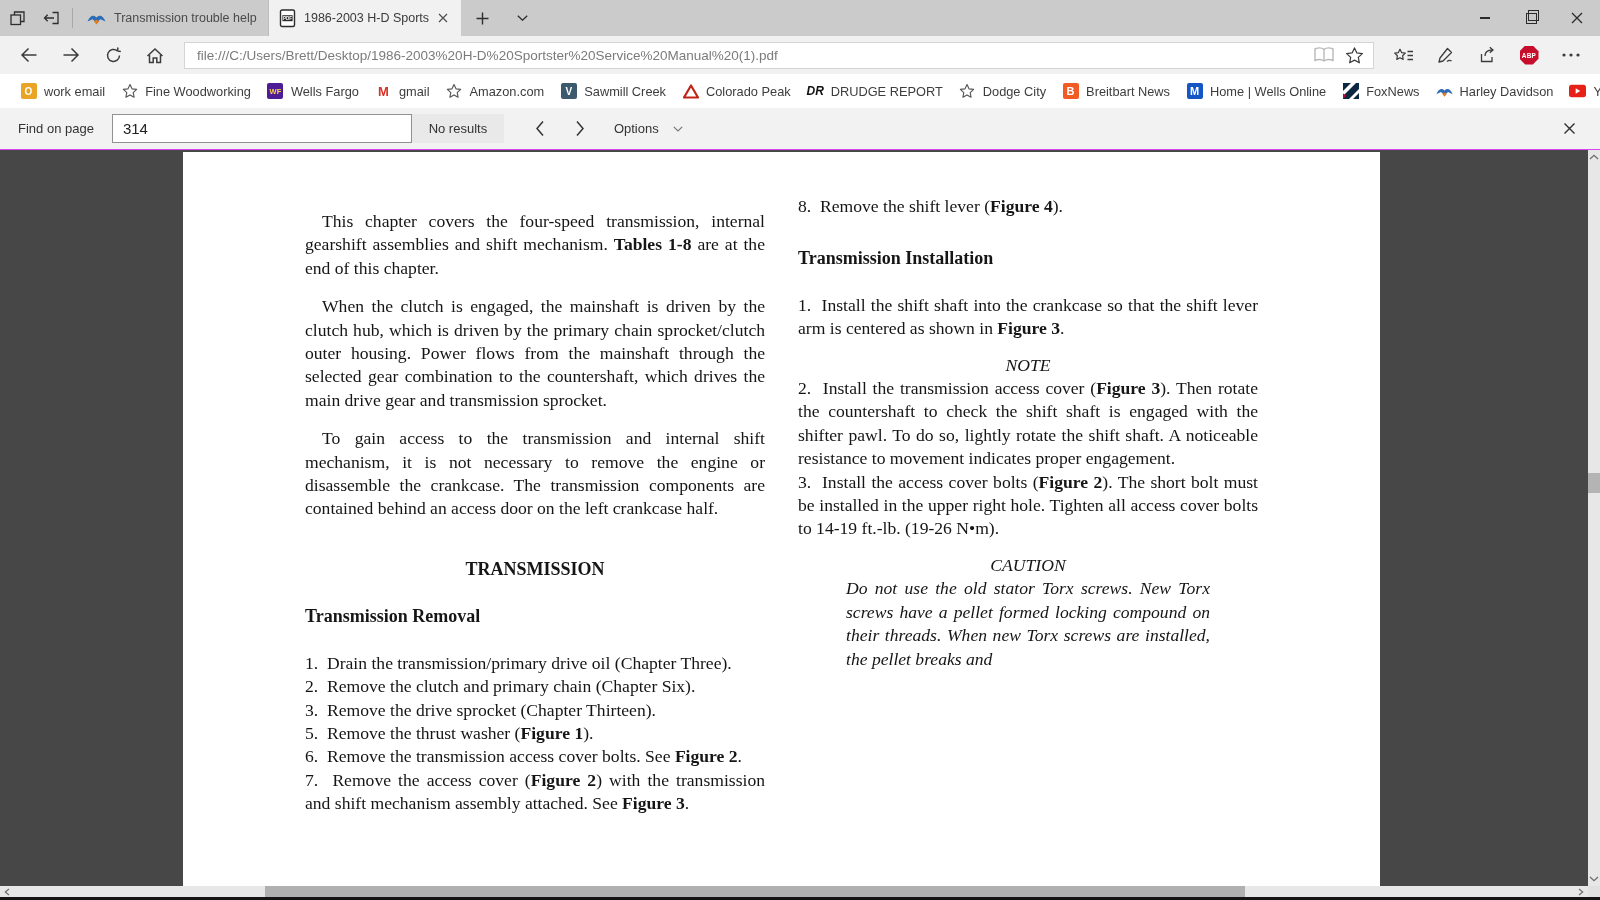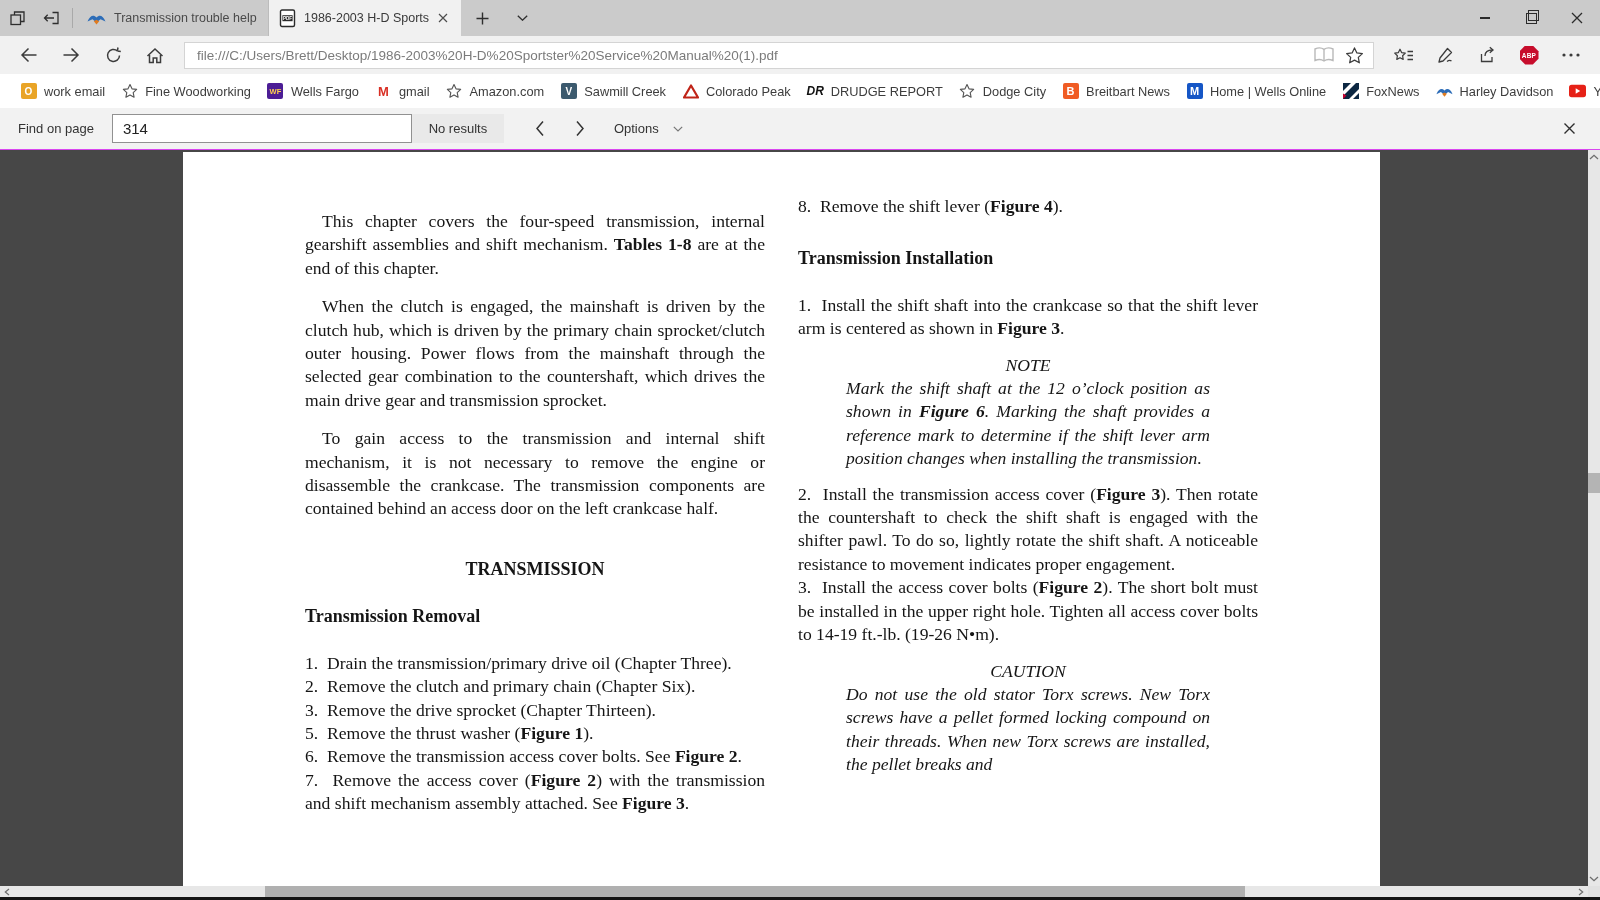--- a/index.html
+++ b/index.html
@@ -407,21 +407,20 @@
       <p class="doc-p">5.&nbsp; Remove the thrust washer (<b>Figure 1</b>).</p>
       <p class="doc-p">6.&nbsp; Remove the transmission access cover bolts. See <b>Figure 2</b>.</p>
       <p class="doc-p">7.&nbsp; Remove the access cover (<b>Figure 2</b>) with the transmission and shift mechanism assembly attached. See <b>Figure 3</b>.</p>
     </div>
 
     <div class="col">
       <p class="doc-p">8.&nbsp; Remove the shift lever (<b>Figure 4</b>).</p>
       <p class="doc-h2 spaced">Transmission Installation</p>
       <p class="doc-p">1.&nbsp; Install the shift shaft into the crankcase so that the shift lever arm is centered as shown in <b>Figure 3</b>.</p>
       <p class="note-title">NOTE</p>
-      <p class="note-body">Mark the shift shaft at the 12 o’clock position as shown in <b>Figure 6</b>. Marking the shaft provides a reference mark to determine if the shift lever arm position changes when installing the transmission.</p>
       <p class="doc-p">2.&nbsp; Install the transmission access cover (<b>Figure 3</b>). Then rotate the countershaft to check the shift shaft is engaged with the shifter pawl. To do so, lightly rotate the shift shaft. A noticeable resistance to movement indicates proper engagement.</p>
       <p class="doc-p">3.&nbsp; Install the access cover bolts (<b>Figure 2</b>). The short bolt must be installed in the upper right hole. Tighten all access cover bolts to 14-19 ft.-lb. (19-26 N•m).</p>
       <p class="note-title">CAUTION</p>
       <p class="note-body">Do not use the old stator Torx screws. New Torx screws have a pellet formed locking compound on their threads. When new Torx screws are installed, the pellet breaks and</p>
     </div>
 
   </div>
 
   <div class="vscroll">
     <span class="arr-up">

